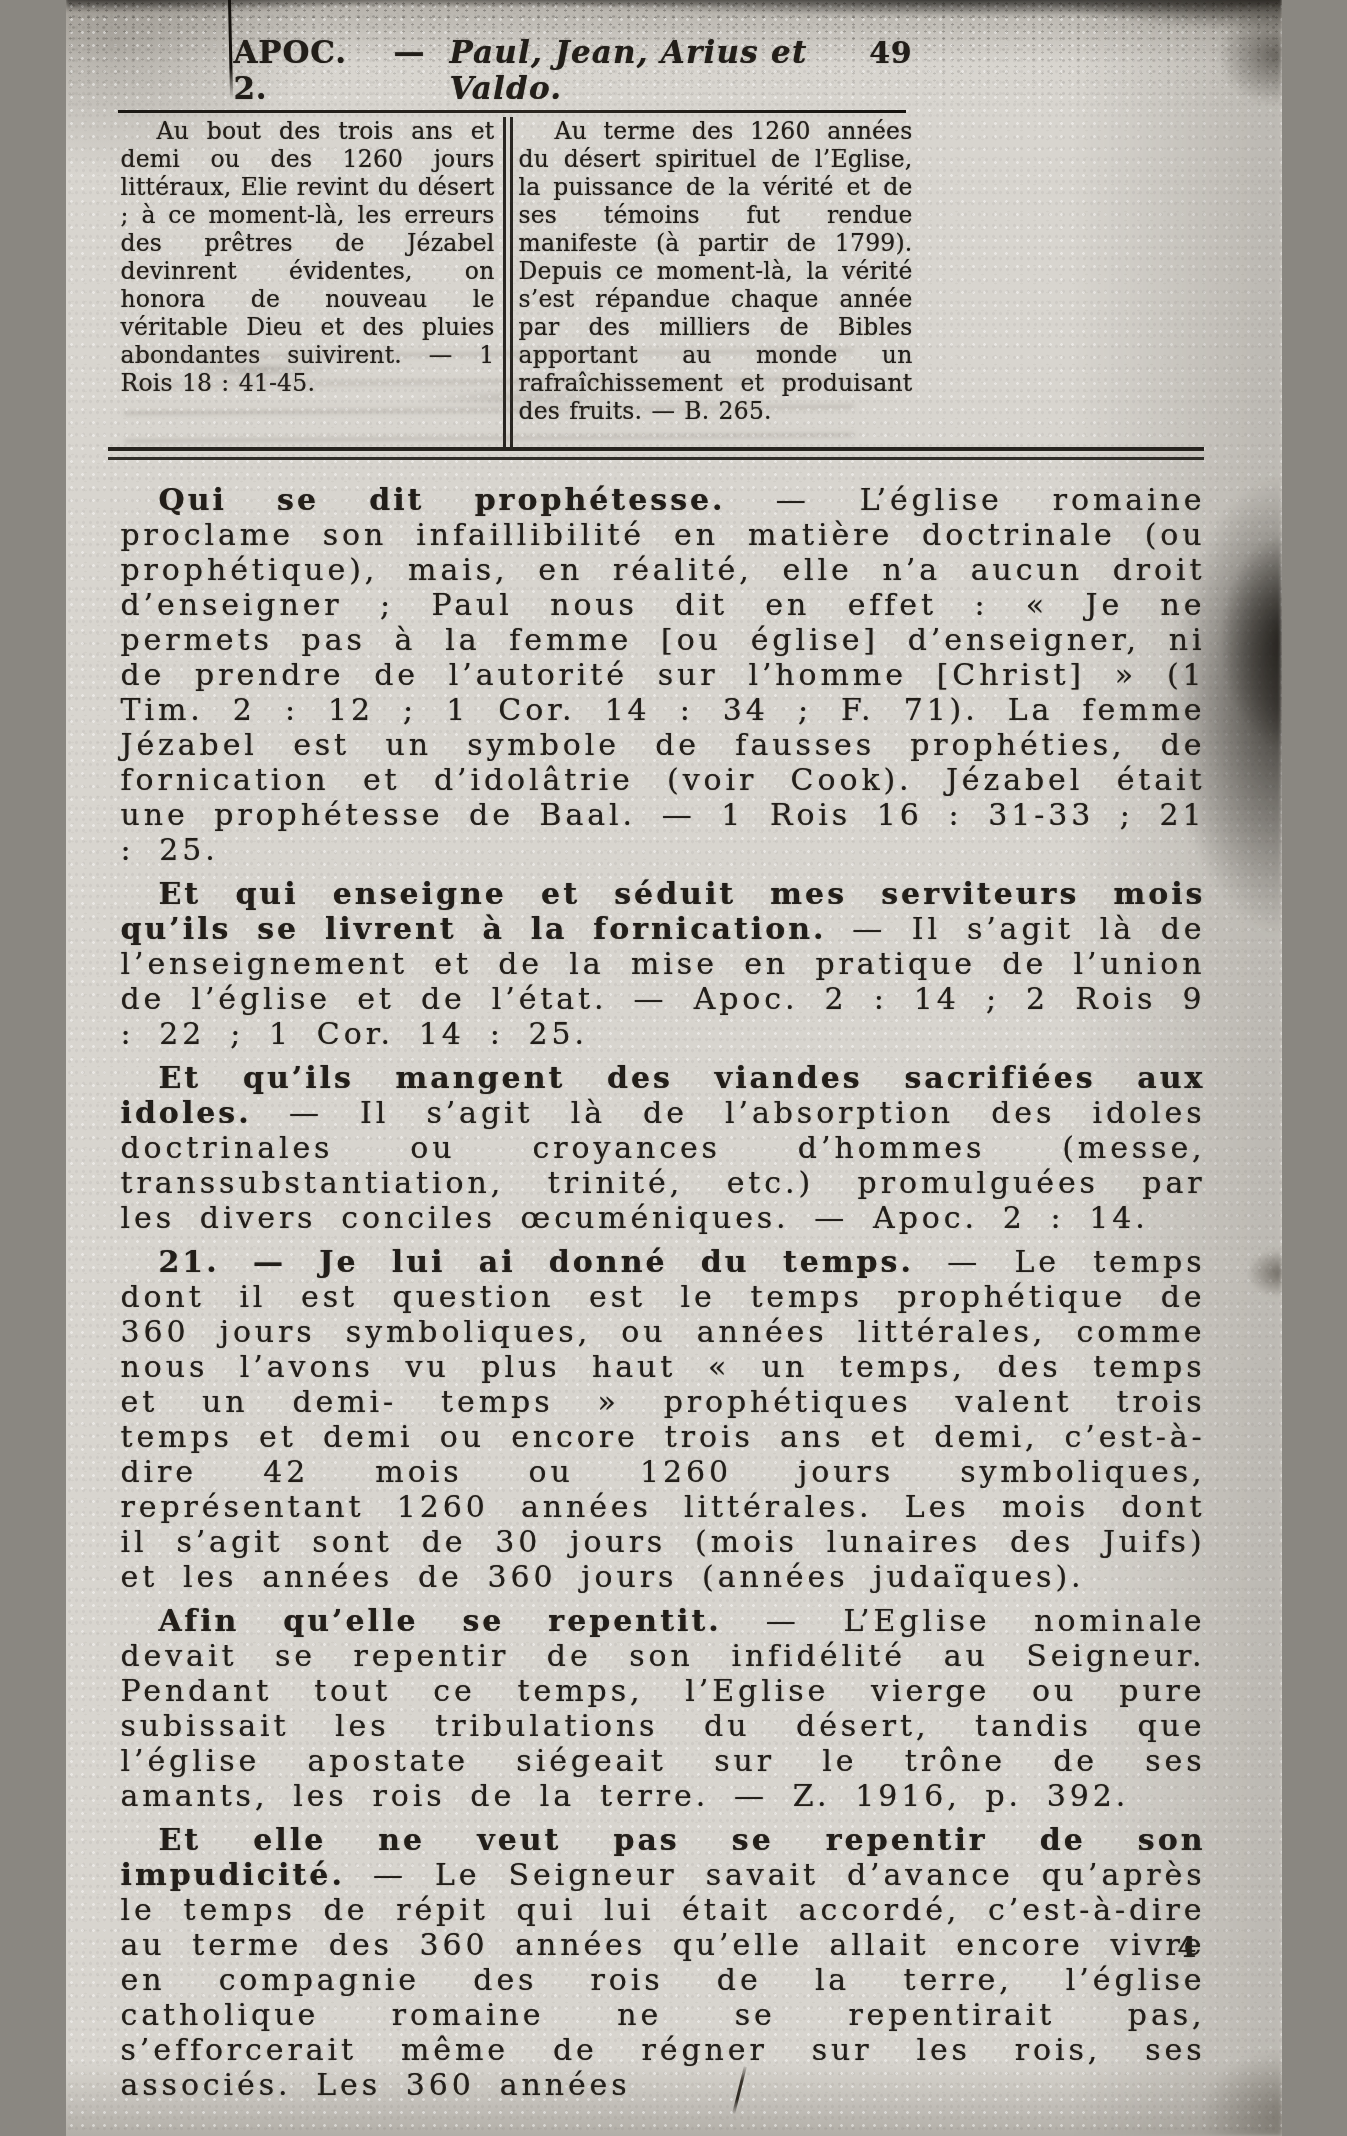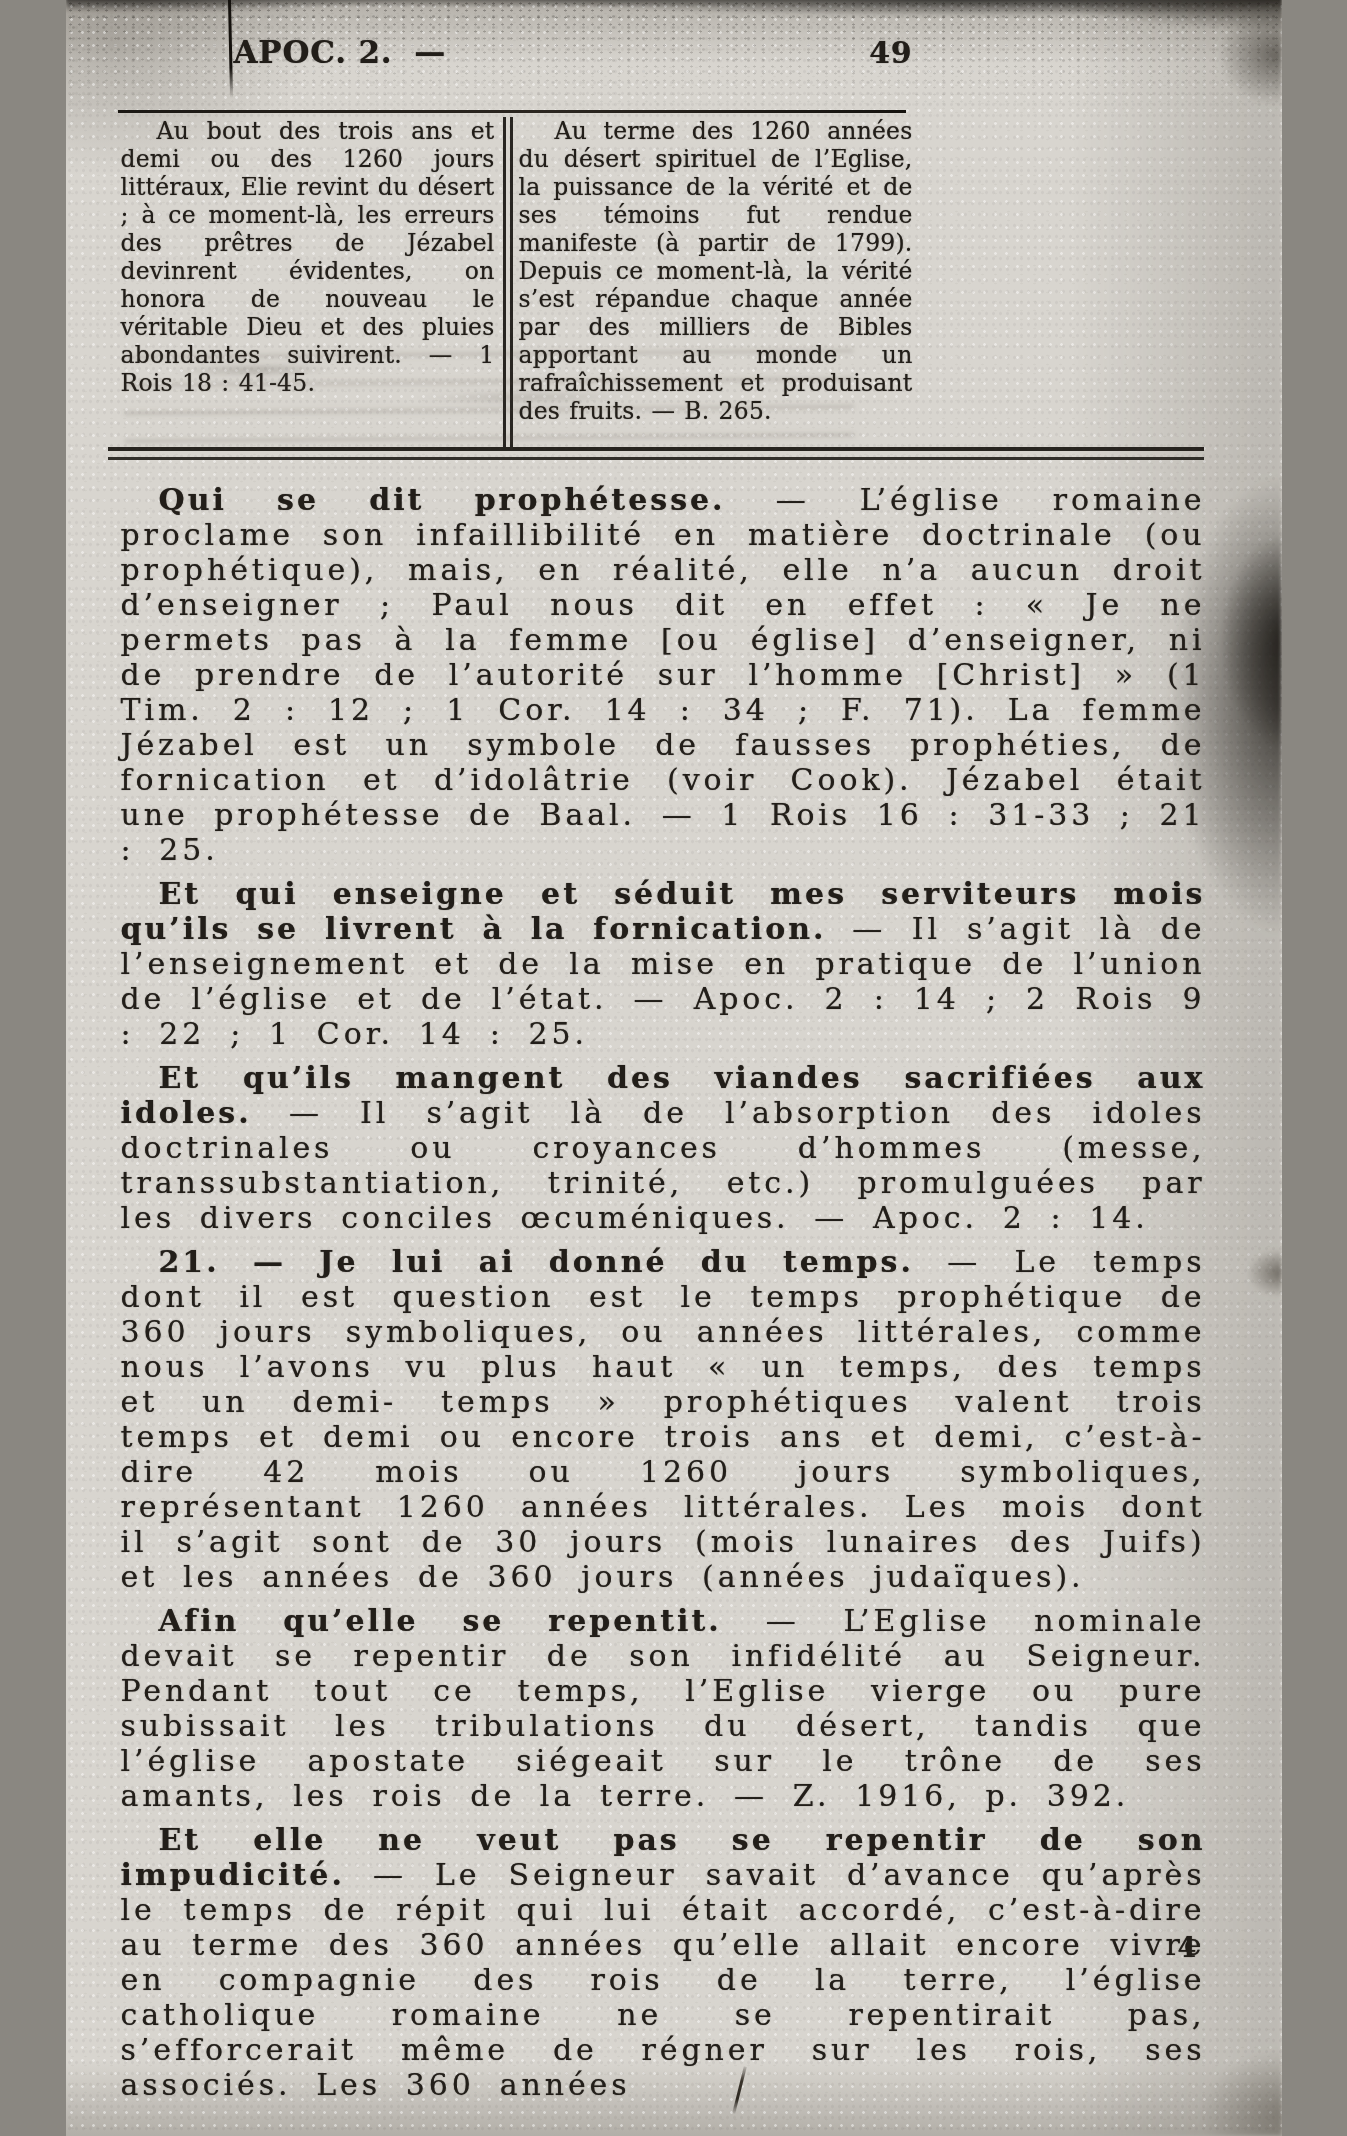--- a/index.html
+++ b/index.html
@@ -130,20 +130,21 @@
 <div class="page">
 
   <div class="top-band"></div>
   <div class="top-speckle"></div>
   <div class="right-shadow"></div>
   <div class="scan-hairline"></div>
 
   <div class="header">
     <span>APOC. 2.</span>
     <span class="sep">—</span>
+    <span class="title">Paul, Jean, Arius et Valdo.</span>
     <span class="pagenum">49</span>
   </div>
 
   <div class="top-rule"></div>
 
   <div class="columns">
     <div class="col col-left">
       <p><span>Au bout des trois ans et demi ou des 1260 jours littéraux, Elie revint du désert ; à ce moment-là, les erreurs des prêtres de Jézabel devinrent évidentes, on honora de nouveau le véritable Dieu et des pluies abondantes suivirent. — </span><span>1 Rois 18 : 41-45.</span></p>
     </div>
     <div class="col-divider"></div>

